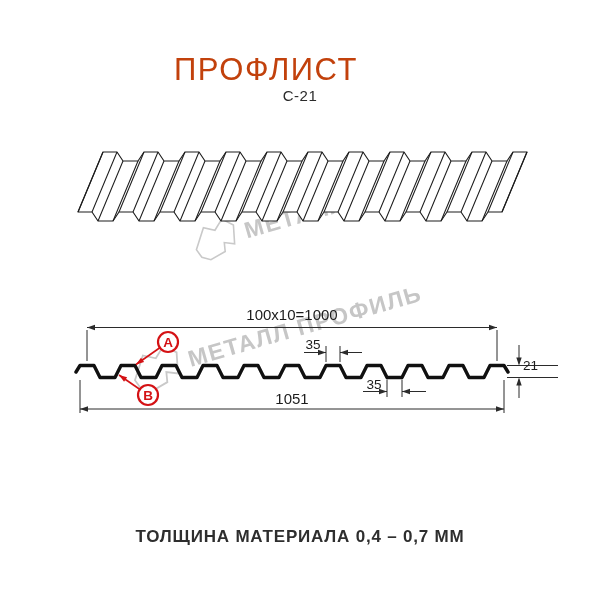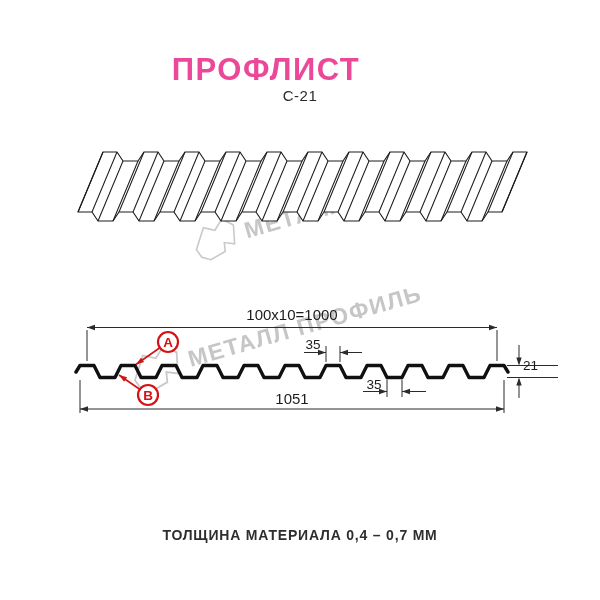--- a/index.html
+++ b/index.html
@@ -1,23 +1,23 @@
 <!DOCTYPE html>
 <html><head>
 <meta charset="utf-8">
 <style>
   html,body{margin:0;padding:0;background:#fff;}
   #canvas{position:relative;width:600px;height:600px;background:#ffffff;overflow:hidden;
           font-family:"Liberation Sans",sans-serif;}
   .page-title{position:absolute;top:52px;left:0;width:532px;text-align:center;
-    font-size:31px;font-weight:700;letter-spacing:1.5px;color:#ec4899;}
+    font-size:31px;font-weight:400;letter-spacing:1.5px;color:#c2410c;}
   .product-code{position:absolute;top:87px;left:0;width:600px;text-align:center;
     font-size:15px;font-weight:400;letter-spacing:.5px;color:#2b2b2b;}
   .thickness{position:absolute;top:527px;left:0;width:600px;text-align:center;
-    font-size:14px;font-weight:600;letter-spacing:.8px;color:#2e2e2e;}
+    font-size:17px;font-weight:600;letter-spacing:.8px;color:#2e2e2e;}
   .wm{position:absolute;display:flex;align-items:center;gap:7px;color:#c6c6c6;
     font-weight:700;font-size:23px;letter-spacing:1.5px;white-space:nowrap;
     transform-origin:0 50%;transform:rotate(-16deg);z-index:1;}
   .wm svg{flex:0 0 auto;}
   #wm-upper{left:192px;top:225px;}
   #wm-lower{left:130px;top:352px;}
   #drawing{position:absolute;left:0;top:0;z-index:2;}
   text.dim{font-family:"Liberation Sans",sans-serif;font-size:15px;fill:#1c1c1c;}
   text.dimsm{font-family:"Liberation Sans",sans-serif;font-size:13.5px;fill:#1c1c1c;}
   text.marker{font-family:"Liberation Sans",sans-serif;font-size:13.5px;font-weight:700;fill:#d41114;}

